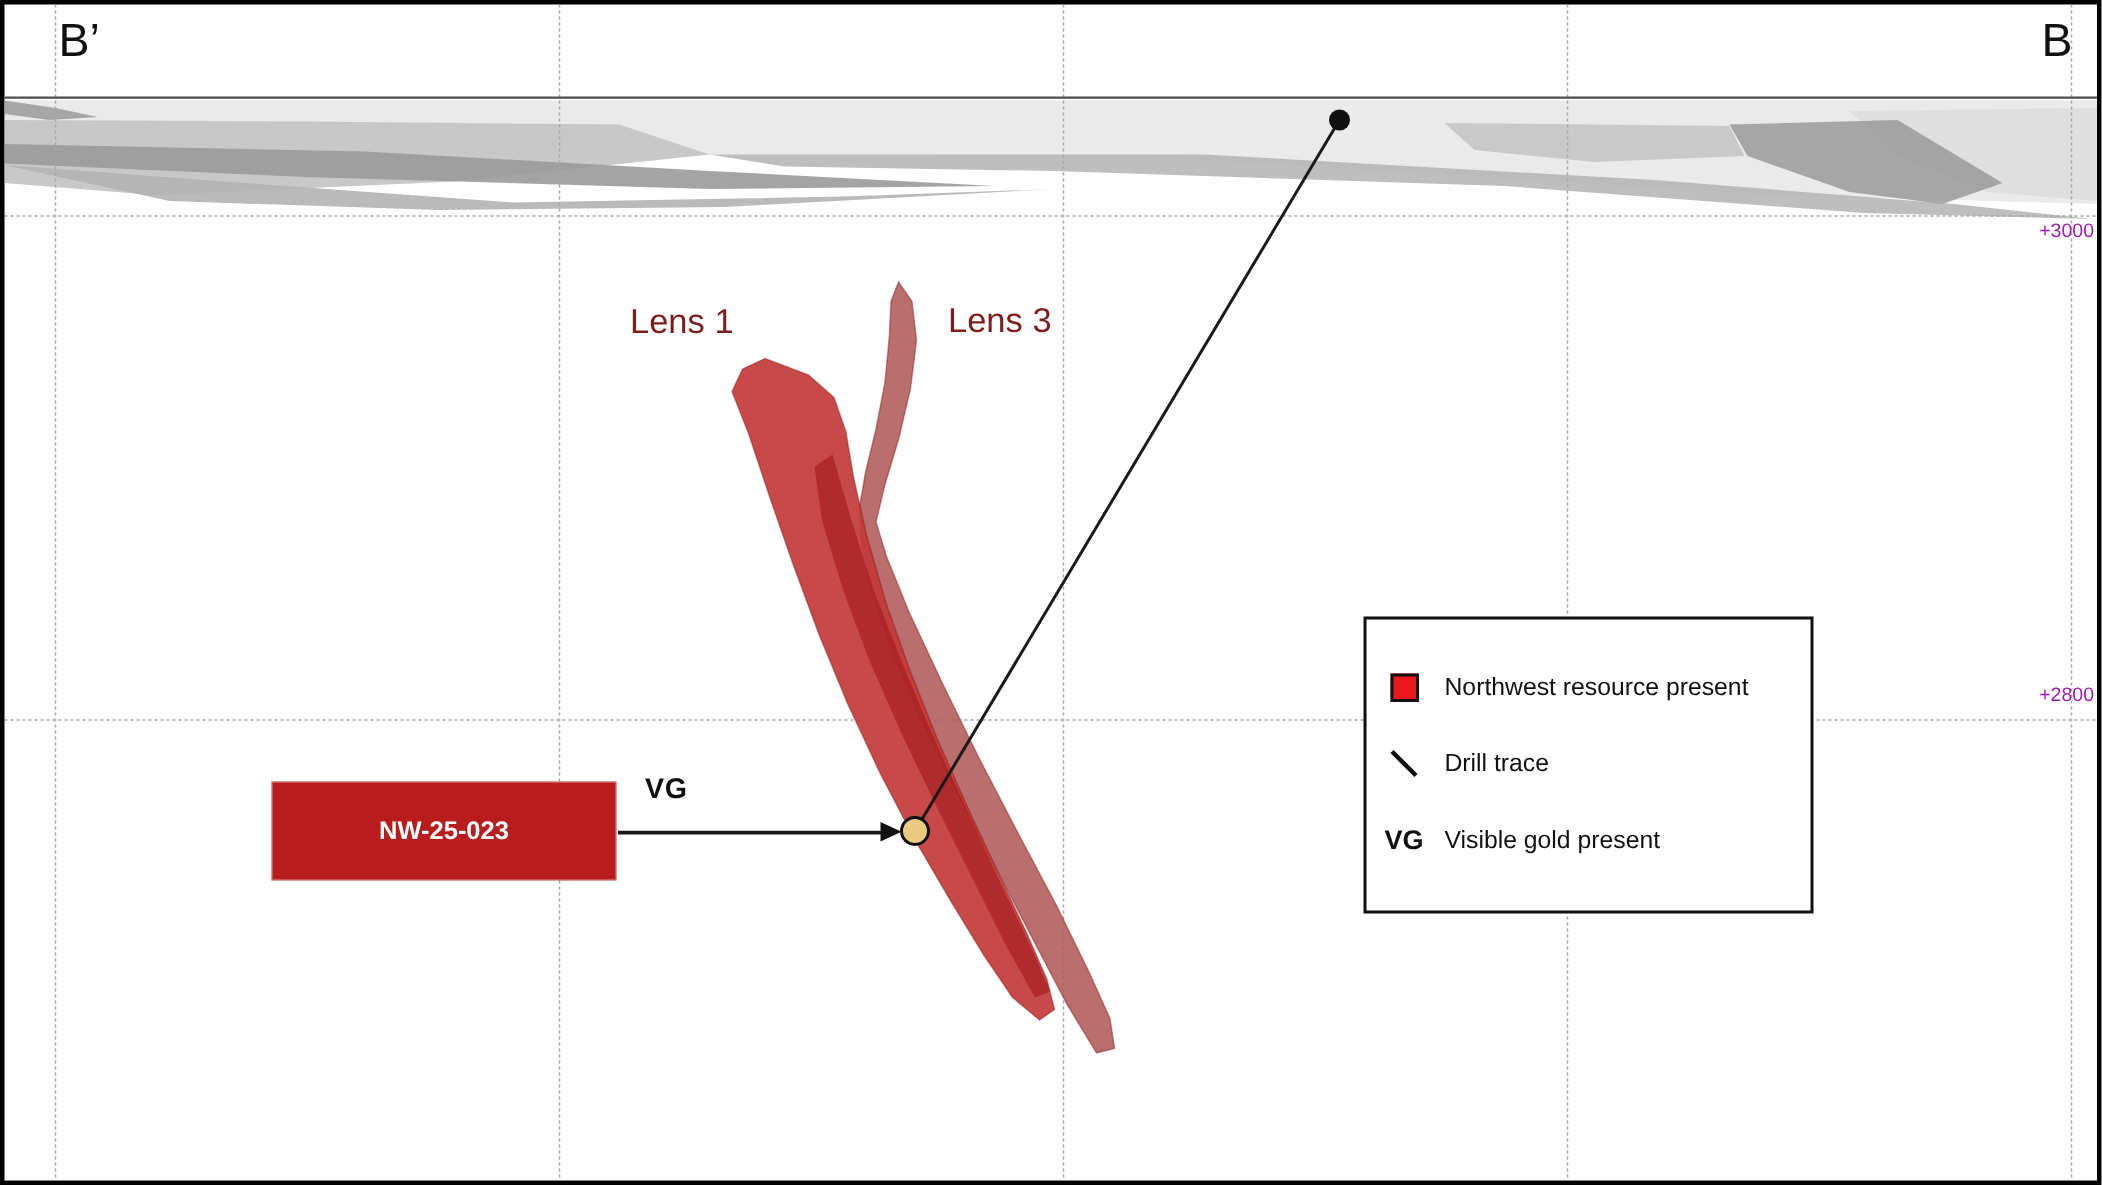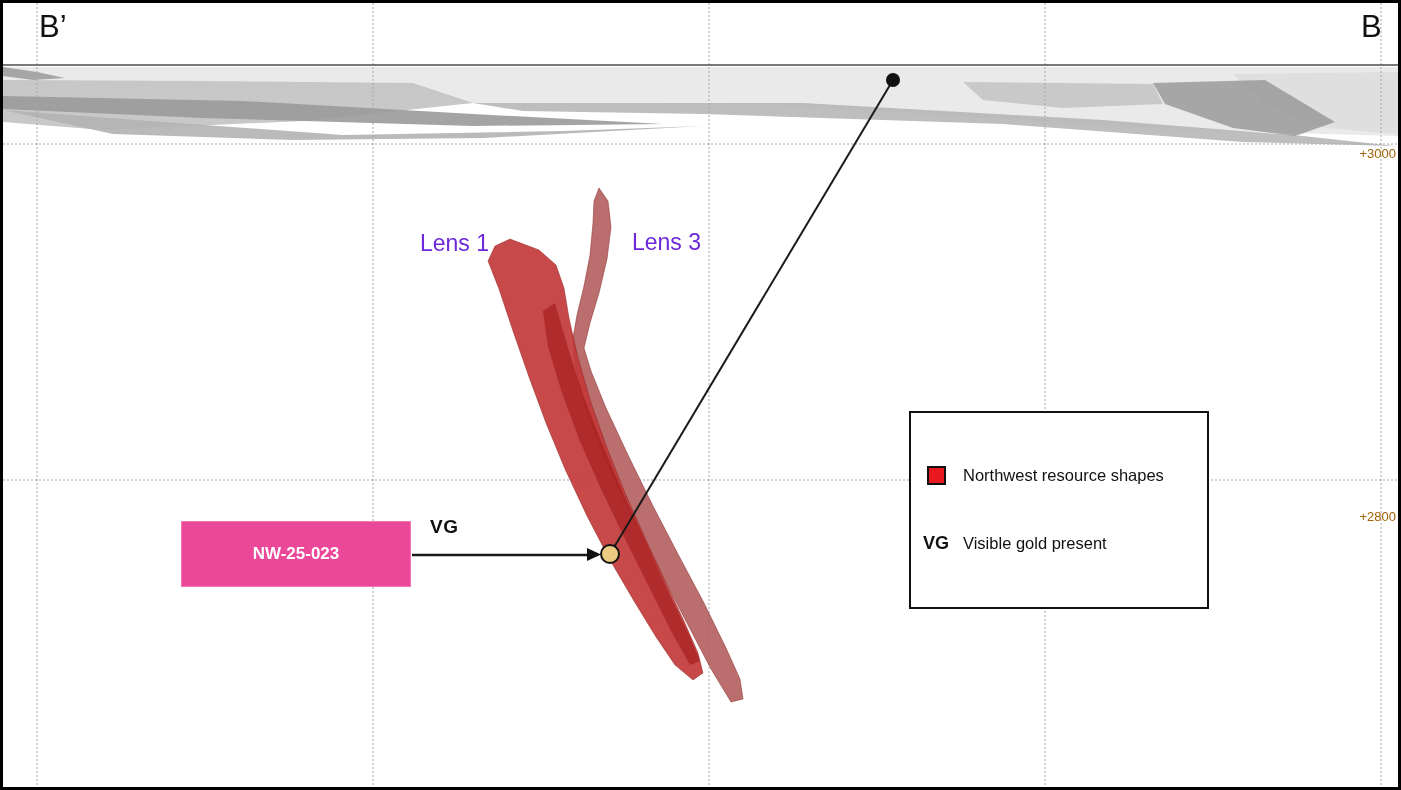--- a/index.html
+++ b/index.html
@@ -9,22 +9,22 @@
     background:#ffffff;
     border:3px solid #000;
     box-sizing:border-box;
     overflow:hidden;
     font-family:"Liberation Sans", sans-serif;
     color:#1a1a1a;
   }
   .geology-svg{position:absolute;left:0;top:0;width:1395px;height:784px;}
   .abs{position:absolute;}
   .section-label{font-size:31px;line-height:1;color:#111;}
-  .lens-label{font-size:23px;line-height:1;color:#6d28d9;margin-top:29px;}
-  .elev-label{font-size:13px;line-height:1;color:#a16207;text-align:left;right:2px;}
+  .lens-label{font-size:23px;line-height:1;color:#7f1d1d;}
+  .elev-label{font-size:13px;line-height:1;color:#a21caf;text-align:left;right:2px;}
   .vg-annot{font-size:19px;font-weight:bold;letter-spacing:0.5px;color:#111;}
   .callout{
     left:178px;top:518px;width:230px;height:66px;
     color:#ffffff;text-align:center;
     display:flex;flex-direction:column;justify-content:center;gap:3px;
     border:1px solid rgba(255,255,255,0.25);
     box-sizing:border-box;
   }
   .callout .hole-id{font-size:17px;font-weight:bold;}
   .callout .intercept{font-size:17px;}
@@ -85,37 +85,45 @@
     <line x1="409" y1="552" x2="585" y2="552" stroke-width="2.5" stroke="#1a1a1a"></line>
     <polygon points="584,545 598,551.5 584,558" fill="#111"></polygon>
 
     <circle cx="607" cy="551" r="9" stroke="#111" stroke-width="2" fill="#EBCA82"></circle>
   </svg>
 
   <div class="abs section-label" style="left:36px;top:8px;">B’</div>
   <div class="abs section-label" style="left:1358px;top:8px;">B</div>
 
   <div class="abs elev-label" style="top:144px;">+3000</div>
-  <div class="abs elev-label" style="top:507px;">+2800</div>
+  <div class="abs elev-label" style="top:453px;">+2800</div>
 
   <div class="abs lens-label" style="left:417px;top:200px;">Lens 1</div>
   <div class="abs lens-label" style="left:629px;top:199px;">Lens 3</div>
 
   <div class="abs vg-annot" style="left:427px;top:513px;">VG</div>
 
-  <div class="abs callout" style="background-color: #ec4899;">
+  <div class="abs callout" style="background-color: #b91c1c;">
     <div class="hole-id">NW-25-023</div>
   </div>
 
   <div class="abs legend">
     <div class="legend-row">
       <span class="legend-sym">
         <span class="legend-swatch" style="background-color: rgb(232, 25, 31);"></span>
       </span>
-      <span class="legend-label">Northwest resource shapes</span>
+      <span class="legend-label">Northwest resource present</span>
+    </div>
+    <div class="legend-row">
+      <span class="legend-sym">
+        <svg width="22" height="22" viewBox="0 0 22 22">
+            <line x1="3" y1="3" x2="19" y2="19" stroke="#111" stroke-width="3"></line>
+          </svg>
+      </span>
+      <span class="legend-label">Drill trace</span>
     </div>
     <div class="legend-row">
       <span class="legend-sym legend-vg">VG</span>
       <span class="legend-label">Visible gold present</span>
     </div>
   </div>
 
 </div>
 
 </body></html>

